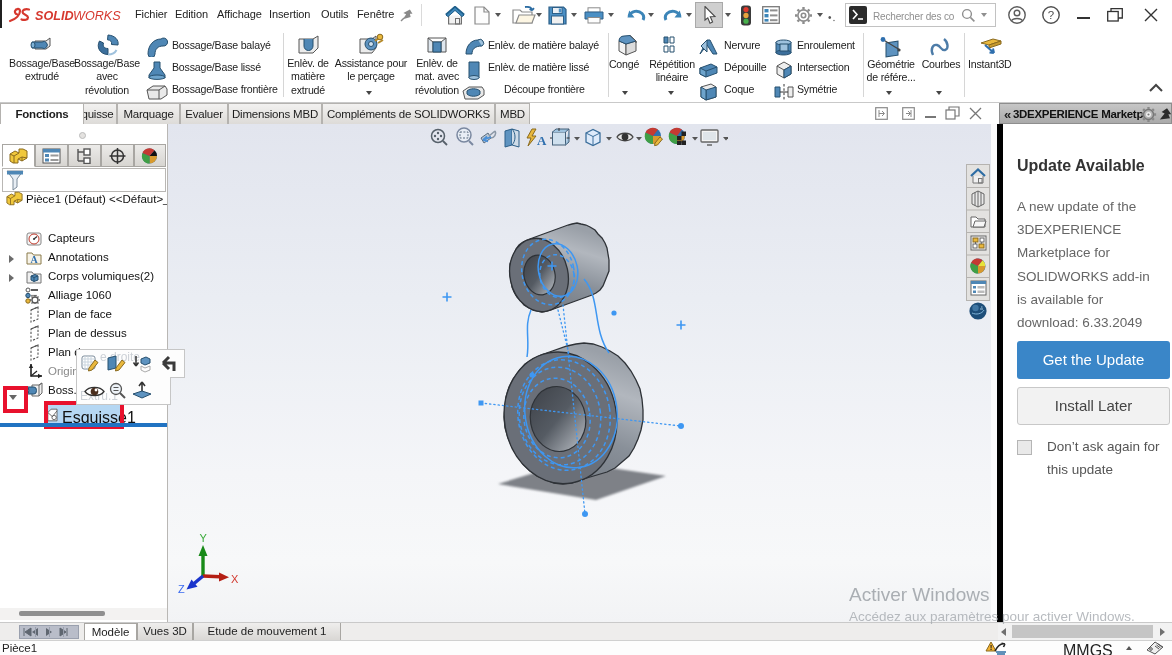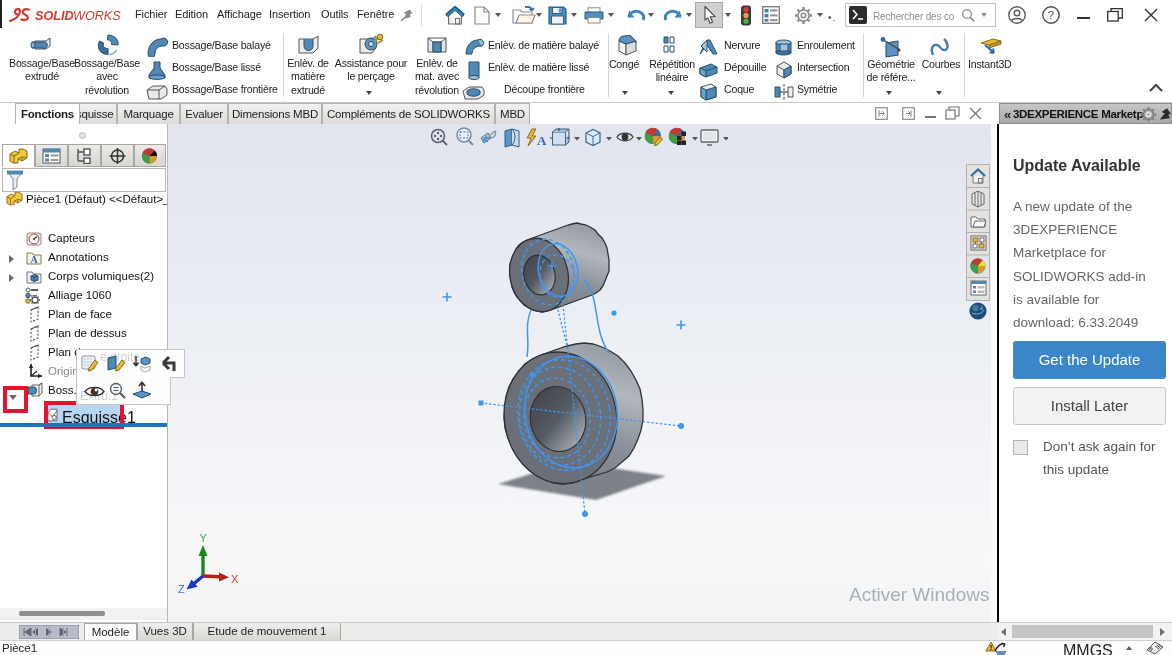--- a/index.html
+++ b/index.html
@@ -23,21 +23,21 @@
 #tree{position:absolute;left:0;top:124px;width:168px;height:498px;background:#fff;border-right:1px solid #b9b7b4;overflow:hidden}
 .ttab{position:absolute;top:20px;width:33px;height:23px;background:linear-gradient(#ecebe9,#d7d5d1);border:1px solid #a8a6a2}
 .ttab.act{background:#fff;border-bottom:1px solid #fff}
 .trow{position:absolute;left:0;width:168px;height:20px;font-size:11.5px;color:#111;white-space:nowrap}
 .trow .lbl{position:absolute;left:48px;top:3px}
 .exp{position:absolute;left:9px;top:7px;width:0;height:0;border-top:4px solid transparent;border-bottom:4px solid transparent;border-left:5px solid #6b6b6b}
 
 #viewport{position:absolute;left:168px;top:124px;width:829px;height:498px;background:linear-gradient(180deg,#e2e5ee 0%,#eaedf3 35%,#f4f5f8 70%,#f7f8f9 88%,#f2f3f5 100%)}
 
 #panelheader{position:absolute;left:999px;top:103px;width:173px;height:21px;background:linear-gradient(#c6c6c6,#aaaaaa);border:1px solid #8e8e8e;color:#111;font-size:11.5px;font-weight:bold;line-height:19px;letter-spacing:-0.3px}
-#panel{position:absolute;left:997px;top:124px;width:175px;height:498px;background:#fff;border-left:2px solid #000000}
+#panel{position:absolute;left:997px;top:124px;width:175px;height:498px;background:#fff;border-left:6px solid #000000}
 .btn{position:absolute;left:14px;width:153px;height:38px;font-size:15px;text-align:center;border-radius:3px}
 
 #bottombar{position:absolute;left:0;top:622px;width:1172px;height:18px;background:#eeedec;border-top:1px solid #c9c9c9}
 .btab{position:absolute;top:0;height:18px;font-size:11.5px;color:#222;text-align:center;line-height:17px;background:linear-gradient(#efeeed,#d9d7d4);border:1px solid #a8a6a2;border-top:none}
 #statusbar{position:absolute;left:0;top:640px;width:1172px;height:15px;background:#fdfdfd;border-top:1px solid #d0d0d0;font-size:11.5px;color:#222}
 .red{position:absolute;border:4px solid #e8112d}
 </style></head>
 <body>
 <div id="page">
 <div id="titlebar">
@@ -319,21 +319,21 @@
  <div class="rdrop" style="left:366px;top:61px"></div>
  <div class="rdrop" style="left:622px;top:61px"></div>
  <div class="rdrop" style="left:668px;top:61px"></div>
  <div class="rdrop" style="left:886px;top:61px"></div>
  <div class="rdrop" style="left:936px;top:61px"></div>
  <svg class="abs" style="left:1148px;top:52px" width="16" height="12" viewBox="0 0 16 12">
           <path d="M2,9 L8,3 L14,9" fill="none" stroke="#444" stroke-width="2"></path>
         </svg>
 </g></div>
 <div id="tabrow">
- <div class="ctab act" style="left:15px;width:65px">Fonctions</div>
+ <div class="ctab act" style="left:0;width:84px">Fonctions</div>
  <div class="ctab" style="left:65px;width:52px">Esquisse</div>
  <div class="ctab" style="left:117px;width:63px">Marquage</div>
  <div class="ctab" style="left:180px;width:48px">Evaluer</div>
  <div class="ctab" style="left:228px;width:94px">Dimensions MBD</div>
  <div class="ctab" style="left:322px;width:173px">Compléments de SOLIDWORKS</div>
  <div class="ctab" style="left:495px;width:35px">MBD</div>
  <svg class="abs" style="left:875px;top:4px" width="13" height="13" viewBox="0 0 13 13">
         <rect x="0.7" y="0.7" width="11.6" height="11.6" fill="none" stroke="#8a8a8a" stroke-width="1.2"></rect>
         <path d="M4,3 L4,10 M4,6.5 L9,6.5 M7,4 L9.5,6.5 L7,9" fill="none" stroke="#8a8a8a"></path>
       </svg>
@@ -791,12 +791,13 @@
  <div class="abs" style="left:1063px;top:1px;font-size:16px">MMGS</div>
  <div class="abs" style="left:1126px;top:5px;width:0;height:0;border-left:3px solid transparent;border-right:3px solid transparent;border-bottom:4px solid #555"></div>
  <svg class="abs" style="left:1145px;top:0px" width="20" height="14" viewBox="0 0 20 14">
   <path d="M2,9 L10,1 L18,6 L10,13 Z" fill="#efefef" stroke="#555"></path>
   <circle cx="6" cy="8" r="1.3" fill="none" stroke="#555"></circle>
   <path d="M10,5 L14,8 M11.5,4 L15.5,7 M13,3 L17,6" stroke="#555"></path>
  </svg>
 </div>
 
 <div class="abs" style="left:849px;top:584px;font-size:19px;color:#a2a7ac;opacity:.9;z-index:8">Activer Windows</div>
+<div class="abs" style="left:849px;top:609px;font-size:13.5px;color:#abafb4;opacity:.85;z-index:8">Accédez aux paramètres pour activer Windows.</div>
 </div>
 </body></html>

